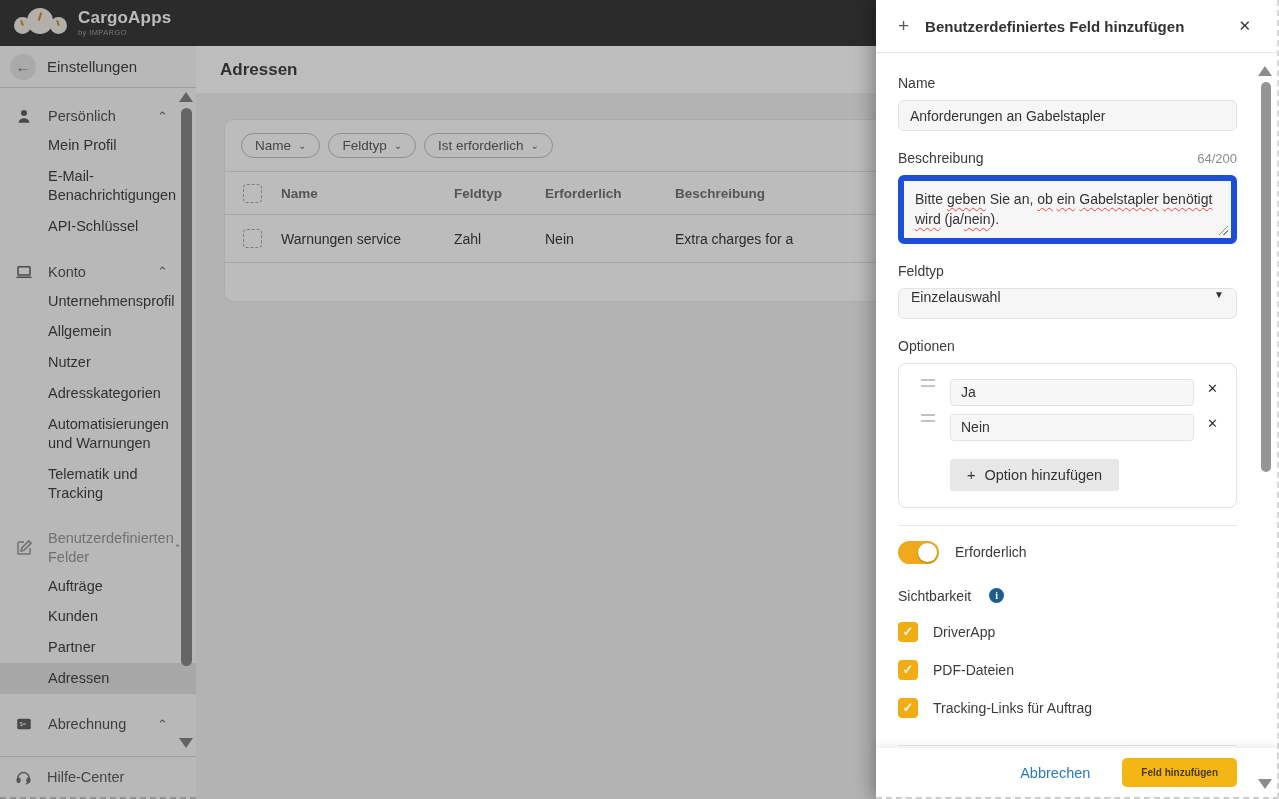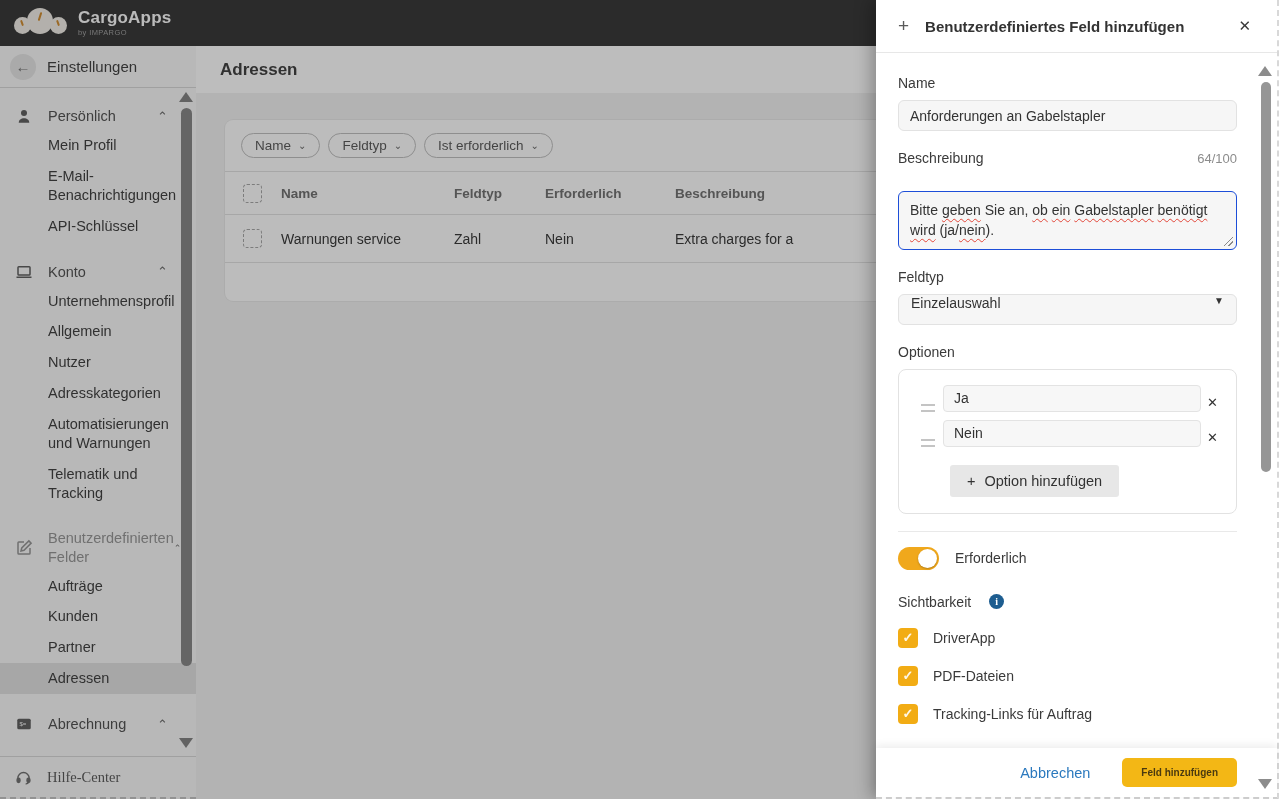--- a/index.html
+++ b/index.html
@@ -36,21 +36,21 @@
   .sb-sec-head.muted { color:#8f8f8f; }
   .sb-sec-head.muted .ic { color:#8f8f8f; }
   .sb-sec-head.muted .chev { font-size:9px; }
   .sb-item { padding:6px 16px 6px 48px; font-size:14.5px; color:#3b3b3b; line-height:1.3; cursor:pointer; }
   .sb-item.selected { background:#d8d8d8; }
   .sb-scroll-up { position:absolute; right:3px; top:4px; width:0; height:0; border-left:7px solid transparent; border-right:7px solid transparent; border-bottom:10px solid #7c7c7c; cursor:pointer; }
   .sb-scroll-thumb { position:absolute; right:4px; top:20px; width:11px; height:558px; background:#818181; border-radius:6px; cursor:pointer; }
   .sb-scroll-down { position:absolute; right:3px; bottom:8px; width:0; height:0; border-left:7px solid transparent; border-right:7px solid transparent; border-top:10px solid #7c7c7c; cursor:pointer; }
   .sb-footer { flex:0 0 auto; height:41px; border-top:1px solid #cfcfcf; display:flex; align-items:center; padding-left:15px; gap:15px; color:#555; cursor:pointer; }
   .sb-footer .ic { width:17px; height:17px; color:#6a6a6a; }
-  .sb-footer .lbl { font-size:14.5px;font-family:Liberation Serif, serif; }
+  .sb-footer .lbl { font-size:14.5px; }
 
   
   .main { position:absolute; top:46px; left:196px; right:0; bottom:0; overflow:hidden; z-index:1; }
   .main-header { height:47px; background:#f6f6f6; display:flex; align-items:center; padding-left:24px; }
   .main-title { font-size:17px; font-weight:700; color:#3b3b3b; }
   .main-content { height:calc(100% - 47px); background:#e9e9e9; padding:27px 0 0 29px; }
   .card { background:#f4f4f4; border-radius:8px; margin-right:-80px; overflow:hidden; box-shadow:0 0 0 1px rgba(0,0,0,0.04); }
   .chips-row { display:flex; gap:8px; padding:13px 16px; }
   .chip { display:flex; align-items:center; gap:7px; border:1px solid #b7b7b7; border-radius:999px; padding:4px 13px; font-size:13.5px; color:#555; background:transparent; cursor:pointer; }
   .chip .chev { font-size:10px; color:#666; }
@@ -69,31 +69,31 @@
   .drawer { position:absolute; top:0; right:0; width:403px; height:799px; background:#ffffff; z-index:60; box-shadow:-5px 0 16px rgba(0,0,0,0.28); border-right:2px dashed #d8d8d8; border-bottom:2px dashed #cfcfcf; display:flex; flex-direction:column; }
   .dw-header { flex:0 0 auto; height:53px; display:flex; align-items:center; padding:0 22px; border-bottom:1px solid #e7e7e7; }
   .dw-plus { color:#5a5a5a; font-size:19px; margin-right:16px; }
   .dw-title { font-size:15px; font-weight:700; color:#333; flex:1; }
   .dw-close { color:#3a3a3a; font-size:15px; cursor:pointer; padding:4px; }
   .dw-body { position:relative; flex:1 1 auto; overflow:hidden; padding:22px 40px 0 22px; }
   .dw-label { font-size:14px; color:#3a3a3a; }
   .lbl-row { display:flex; align-items:baseline; justify-content:space-between; }
   .counter { font-size:13px; color:#8c8c8c; }
   .tinput { margin-top:9px; width:100%; height:31px; background:#f6f6f6; border:1px solid #e2e2e2; border-radius:6px; padding:0 11px; font-size:14px; color:#333; font-family:"Liberation Sans", sans-serif; }
-  .tarea { position:relative; margin-top:25px; width:100%; min-height:57px; background:#f6f6f6; border:1px solid #1d4ed8; border-radius:6px; padding:8px 11px; font-size:14px; color:#333; line-height:1.45; }
+  .tarea { position:relative; margin-top:9px; width:100%; min-height:57px; background:#f6f6f6; border:6px solid #1d4ed8; border-radius:6px; padding:8px 11px; font-size:14px; color:#333; line-height:1.45; }
   .tarea .resize { position:absolute; right:3px; bottom:3px; width:9px; height:9px; background:
       linear-gradient(135deg, transparent 45%, #8a8a8a 45%, #8a8a8a 55%, transparent 55%) no-repeat,
       linear-gradient(135deg, transparent 72%, #8a8a8a 72%, #8a8a8a 82%, transparent 82%) no-repeat; cursor:nwse-resize; }
   .misspelled { text-decoration:underline; text-decoration-style:wavy; text-decoration-color:#e2473a; text-decoration-thickness:1px; text-underline-offset:3px; }
   .select { margin-top:9px; width:100%; height:31px; background:#f6f6f6; border:1px solid #e2e2e2; border-radius:6px; padding:0 12px; display:flex; align-items:flex-start; justify-content:space-between; cursor:pointer; }
   .select .val { font-size:14px; color:#333; }
   .select .arr { font-size:10px; color:#333; }
   .sec { margin-top:19px; }
   .opt-box { margin-top:9px; border:1px solid #e2e2e2; border-radius:8px; padding:15px 14px 16px 14px; }
-  .opt-row { display:flex; align-items:flex-end; gap:2px; margin-bottom:8px; }
+  .opt-row { display:flex; align-items:flex-start; gap:9px; margin-bottom:8px; }
   .drag { width:14px; height:8px; border-top:2px solid #c4c4c4; border-bottom:2px solid #c4c4c4; margin:0 6px 0 8px; cursor:grab; flex:0 0 auto; }
   .opt-input { flex:1; height:27px; background:#f7f7f7; border:1px solid #e3e3e3; border-radius:4px; padding:0 10px; font-size:14px; color:#333; font-family:"Liberation Sans", sans-serif; }
   .opt-x { color:#333; font-size:13px; cursor:pointer; padding:2px 4px; flex:0 0 auto; }
   .add-opt { margin:10px 0 0 37px; display:inline-flex; align-items:center; gap:9px; background:#e7e7e7; border:none; border-radius:3px; padding:8px 17px; font-size:14.5px; color:#333; cursor:pointer; font-family:"Liberation Sans", sans-serif; }
   .divider { height:1px; background:#e9e9e9; margin-top:17px; }
   .toggle-row { display:flex; align-items:center; gap:16px; margin-top:15px; }
   .toggle { width:41px; height:23px; border-radius:999px; position:relative; cursor:pointer; }
   .toggle .knob { position:absolute; top:2px; width:19px; height:19px; border-radius:50%; background:#fff; box-shadow:0 1px 2px rgba(0,0,0,0.25); }
   .toggle.on .knob { right:2px; }
   .vis-head { display:flex; align-items:center; gap:18px; margin-top:24px; }
@@ -283,21 +283,21 @@
 
     <div class="dw-body">
       <div>
         <label class="dw-label">Name</label>
         <input class="tinput" type="text" value="Anforderungen an Gabelstapler" style="">
       </div>
 
       <div class="sec">
         <div class="lbl-row">
           <label class="dw-label">Beschreibung</label>
-          <span class="counter">64/100</span>
+          <span class="counter">64/200</span>
         </div>
         <div class="tarea">
           <span id="desc-segments"><span>Bitte </span><span class="misspelled">geben</span><span> Sie an, </span><span class="misspelled">ob</span><span> </span><span class="misspelled">ein</span><span> </span><span class="misspelled">Gabelstapler</span><span> </span><span class="misspelled">benötigt</span><span> </span><span class="misspelled">wird</span><span> (ja/</span><span class="misspelled">nein</span><span>).</span></span>
           <span class="resize"></span>
         </div>
       </div>
 
       <div class="sec">
         <label class="dw-label">Feldtyp</label>
         <div class="select">

